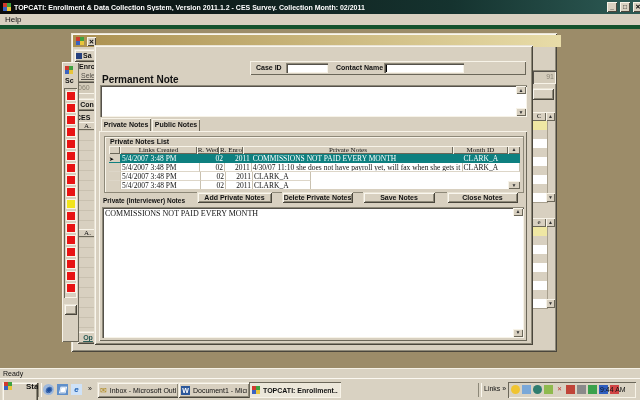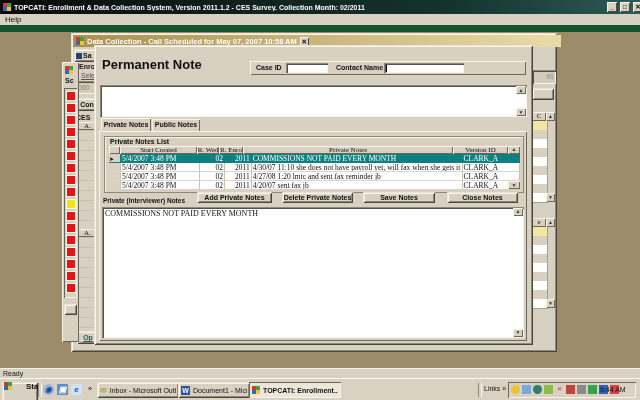--- a/index.html
+++ b/index.html
@@ -49,28 +49,27 @@
 
 <div id="screen">
 
   <div class="abs tb" style="left:0;top:0;width:640px;height:14px;background:linear-gradient(90deg,#0a0a0a,#15332f 70%,#2e5c56)">
     <span class="flag"></span>
     <span class="nowrap" style="font-size:7px">TOPCATI: Enrollment &amp; Data Collection System, Version 2011.1.2 - CES Survey. Collection Month: 02/2011</span>
     <span class="xbtn" style="margin-left:auto"><span>_</span></span>
     <span class="xbtn"><span>□</span></span>
     <span class="xbtn"><span>✕</span></span>
   </div>
-  <div class="abs face" style="left:0;top:14px;width:640px;height:11px;border-bottom:7px solid #14532d">
+  <div class="abs face" style="left:0;top:14px;width:640px;height:11px;border-bottom:4px solid #14532d">
     <span class="abs" style="left:5px;top:1px;font-size:8px;line-height:9px">Help</span>
   </div>
 
   <div class="abs face r2" style="left:71px;top:33px;width:486px;height:319px">
     <div class="abs tb" style="left:2px;top:2px;width:482px;height:12px;background:linear-gradient(90deg,#ab9050,#e8dca8)">
       <span class="flag"></span>
-      <span class="nowrap">Data Collection - Call Scheduled for May 07, 2007 10:58 AM</span>
       <span class="xbtn" style="width:9px;height:9px;line-height:9px"><span>✕</span></span>
     </div>
     <div class="abs btn" style="left:3px;top:16px;width:26px;height:13px;line-height:13px;text-align:left;padding-left:2px">
       <span style="display:inline-block;width:6px;height:6px;background:#27417e;vertical-align:middle;margin-right:1px"></span><span>Sa</span>
     </div>
 
     <div>
       <span class="abs lbl" style="left:8px;top:30px">Enro</span>
       <span class="abs" style="left:10px;top:39px;font-size:7px;color:#55514a;text-decoration:underline">Sele</span>
       <div class="abs s2 grayed" style="left:4px;top:48px;width:24px;height:13px;font-size:7px;line-height:13px;padding-left:3px;background:#d3cbba"><span>060</span></div>
@@ -137,43 +136,43 @@
     <div class="abs r1" style="left:156px;top:16px;width:276px;height:14px">
       <span class="abs lbl" style="left:6px;top:3px">Case ID</span>
       <div class="abs s2 white" style="left:36px;top:2px;width:40px;height:10px;font-size:7px;line-height:10px;padding-left:2px"><span></span></div>
       <span class="abs lbl" style="left:86px;top:3px">Contact Name</span>
       <div class="abs s2 white" style="left:134px;top:2px;width:78px;height:10px;font-size:7px;line-height:10px;padding-left:2px;display:flex;align-items:center">
         <span class="caret"></span>
         <span></span>
       </div>
     </div>
 
-    <span class="abs lbl" style="left:8px;top:16px;font-size:13px">Permanent Note</span>
+    <span class="abs lbl" style="left:8px;top:31px;font-size:10px">Permanent Note</span>
     <div class="abs s2 white" style="left:6px;top:40px;width:427px;height:32px">
       <div class="abs sarr" style="right:1px;top:1px"><span>▲</span></div>
       <div class="abs sarr" style="right:1px;bottom:1px"><span>▼</span></div>
     </div>
 
     <div class="abs" style="left:7px;top:73px;width:420px;height:13px">
       <span class="tab" style="left:0;width:50px"><span>Private Notes</span></span>
       <span class="tab" style="left:51px;width:48px;height:12px;top:1px;line-height:12px"><span>Public Notes</span></span>
     </div>
     <div class="abs face r1" style="left:5px;top:86px;width:428px;height:210px">
 
       <div class="abs" style="left:5px;top:5px;width:418px;height:55px;border:1px solid #8d8878;box-shadow:1px 1px 0 #f7f3e8 inset">
         <span class="abs lbl" style="left:3px;top:1px;background:#d8d0c0;padding:0 2px">Private Notes List</span>
 
         <div class="abs s1 white" style="left:4px;top:9px;width:411px;height:43px;overflow:hidden">
           <div class="grow" style="height:8px">
             <span class="hcell" style="width:11px"></span>
-            <span class="hcell" style="width:77px">Start Created</span>
+            <span class="hcell" style="width:77px">Links Created</span>
             <span class="hcell" style="width:22px">R. Wed</span>
             <span class="hcell" style="width:24px">R. Enro</span>
             <span class="hcell" style="width:210px">Private Notes</span>
-            <span class="hcell" style="width:55px">Version ID</span>
+            <span class="hcell" style="width:55px">Month ID</span>
             <span class="sarr" style="width:12px;height:8px"><span>▲</span></span>
           </div>
           <div class="grow sel">
             <span class="gcell" style="width:11px;background:#d8d0c0;color:#000;padding:0"><span style="font-size:6px">➤</span></span>
             <span class="gcell" style="width:77px">5/4/2007 3:48 PM</span>
             <span class="gcell" style="width:22px;text-align:right">02</span>
             <span class="gcell" style="width:24px;text-align:right">2011</span>
             <span class="gcell" style="width:210px">COMMISSIONS NOT PAID EVERY MONTH</span>
             <span class="gcell" style="width:55px">CLARK_A</span>
           </div>
@@ -183,29 +182,27 @@
             <span class="gcell" style="width:22px;text-align:right">02</span>
             <span class="gcell" style="width:24px;text-align:right">2011</span>
             <span class="gcell" style="width:210px">4/30/07 11:10 she does not have payroll yet, will fax when she gets it jb</span>
             <span class="gcell" style="width:55px">CLARK_A</span>
           </div>
           <div class="grow">
             <span class="gcell" style="width:11px;background:#d8d0c0;padding:0"></span>
             <span class="gcell" style="width:77px">5/4/2007 3:48 PM</span>
             <span class="gcell" style="width:22px;text-align:right">02</span>
             <span class="gcell" style="width:24px;text-align:right">2011</span>
-            <span class="gcell" style="width:210px">4/27/08 1:20 lmtc and sent fax reminder jb</span>
             <span class="gcell" style="width:55px">CLARK_A</span>
           </div>
           <div class="grow">
             <span class="gcell" style="width:11px;background:#d8d0c0;padding:0"></span>
             <span class="gcell" style="width:77px">5/4/2007 3:48 PM</span>
             <span class="gcell" style="width:22px;text-align:right">02</span>
             <span class="gcell" style="width:24px;text-align:right">2011</span>
-            <span class="gcell" style="width:210px">4/20/07 sent fax jb</span>
             <span class="gcell" style="width:55px">CLARK_A</span>
           </div>
           <div class="abs sarr" style="right:0;bottom:0;width:12px"><span>▼</span></div>
         </div>
       </div>
 
       <div class="abs btn" style="left:98px;top:61px;width:75px;height:11px;line-height:11px"><span>Add Private Notes</span></div>
       <div class="abs btn" style="left:183px;top:61px;width:71px;height:11px;line-height:11px"><span>Delete Private Notes</span></div>
       <div class="abs btn" style="left:264px;top:61px;width:72px;height:11px;line-height:11px"><span>Save Notes</span></div>
       <div class="abs btn" style="left:348px;top:61px;width:71px;height:11px;line-height:11px"><span>Close Notes</span></div>

